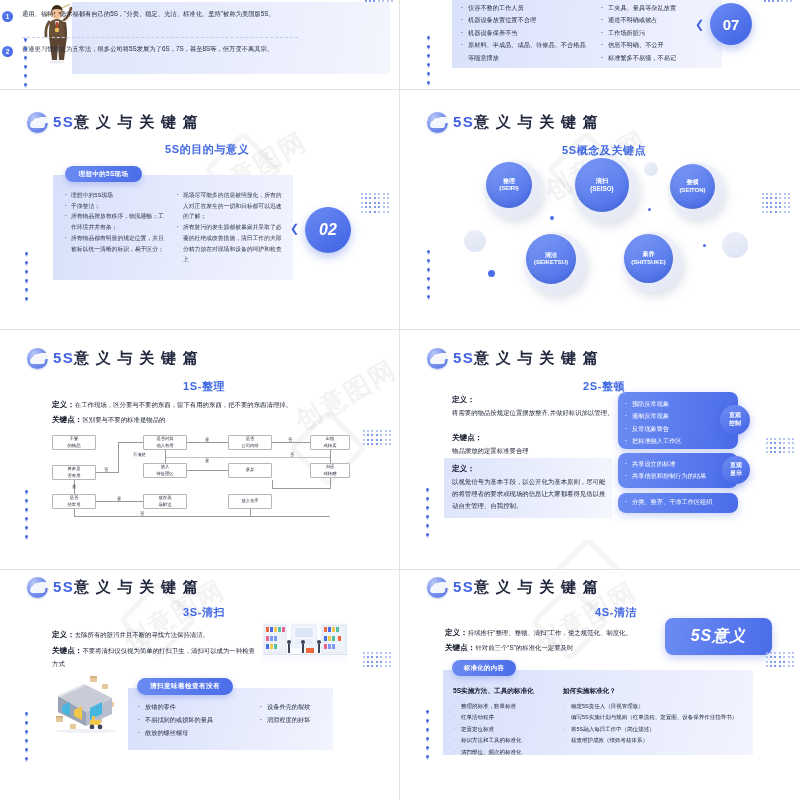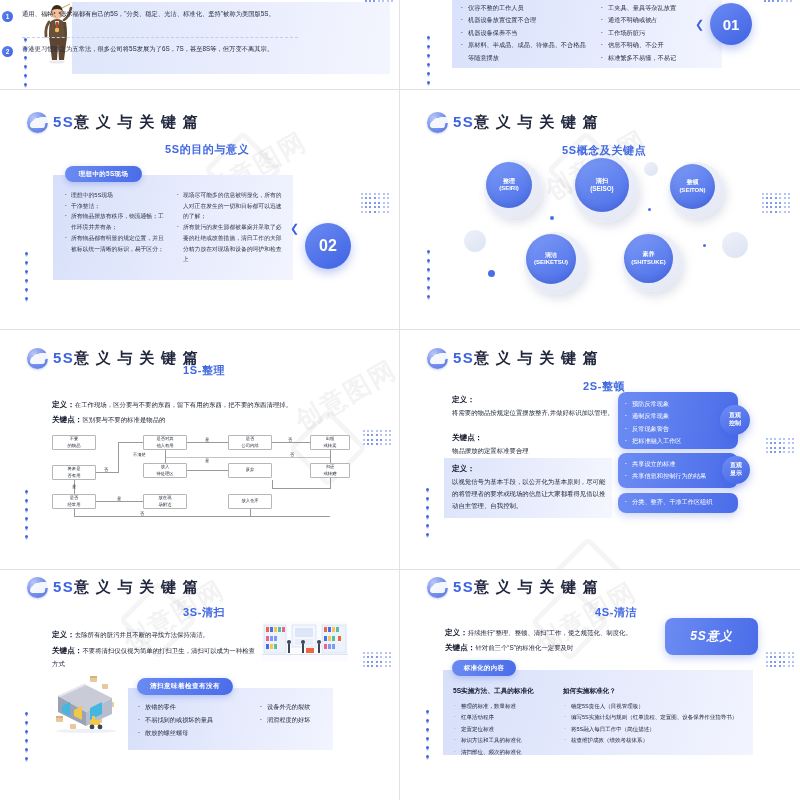--- a/index.html
+++ b/index.html
@@ -273,21 +273,21 @@
     </div>
     <div class="s2-col" style="left:200px; top:2px; width:120px;">
       <div>工夹具、量具等杂乱放置</div>
       <div>通道不明确或被占</div>
       <div>工作场所脏污</div>
       <div>信息不明确、不公开</div>
       <div>标准繁多不易懂，不易记</div>
     </div>
 
     <div class="chev" style="left:295px; top:18px;">❮</div>
-    <div class="bigcircle" style="left:310px; top:3px; width:42px; height:42px; font-size:15px;">01</div>
+    <div class="bigcircle" style="left:310px; top:3px; width:42px; height:42px; font-size:15px;">07</div>
 
     <div class="dotcol" style="left:27px; top:36px;">
       <i></i>
         <i></i>
         <i></i>
         <i></i>
         <i></i>
         <i></i>
     </div>
     <div class="dotgrid" style="right:8px; top:0px;">
@@ -322,21 +322,21 @@
       <div>干净整洁；</div>
       <div>所有物品摆放有秩序，物流通畅；工作环境井井有条；</div>
       <div>所有物品都有明显的规定位置，并且被标以统一清晰的标识，易于区分；</div>
     </div>
     <div class="bullets" style="left:175px; top:100px; width:110px; font-size:5.8px;">
       <div>现场尽可能多的信息被明显化，所有的人对正在发生的一切和目标都可以迅速的了解；</div>
       <div>所有脏污的发生源都被暴露并采取了必要的杜绝或改善措施，清日工作的大部分精力放在对现场和设备的呵护和检查上</div>
     </div>
 
     <div class="chev" style="left:290px; top:132px;">❮</div>
-    <div class="bigcircle" style="left:305px; top:133px; width:46px; height:46px; font-size:16px;">02</div>
+    <div class="bigcircle" style="left:305px; top:117px; width:46px; height:46px; font-size:16px;font-style:italic;">02</div>
 
     <div class="dotcol" style="left:25px; top:162px;">
       <i></i>
         <i></i>
         <i></i>
         <i></i>
         <i></i>
         <i></i>
     </div>
     <div class="dotgrid" style="right:10px; top:103px;">
@@ -473,21 +473,21 @@
   <div class="slide">
     <div class="wm" style="left:290px; top:48px;">创意图网</div>
     <div class="wm2" style="left:300px; top:90px;"></div>
 
     <div class="hdr" style="left:27px; top:18px;">
       <div class="logo"></div>
       <div class="hdr-title">
         <span class="en">5S</span><span class="cn">意 义 与 关 键 篇</span>
       </div>
     </div>
-    <div class="sub-title" style="left:183px; top:33px;">1S-整理</div>
+    <div class="sub-title" style="left:183px; top:49px;">1S-整理</div>
 
     <div class="defline" style="left:52px; top:68px; width:310px;">
       <b>定义：</b><span>在工作现场，区分要与不要的东西，留下有用的东西，把不要的东西清理掉。</span>
     </div>
     <div class="defline" style="left:52px; top:83px; width:310px;">
       <b>关键点：</b><span>区别要与不要的标准是物品的</span>
     </div>
 
     <div>
 
@@ -856,21 +856,21 @@
     </div>
     <div class="sub-title" style="left:195px; top:35px;">4S-清洁</div>
 
     <div class="defline" style="left:45px; top:56px; width:210px;">
       <b>定义：</b><span>持续推行“整理、整顿、清扫”工作，使之规范化、制度化。</span>
     </div>
     <div class="defline" style="left:45px; top:71px; width:210px;">
       <b>关键点：</b><span>针对前三个“S”的标准化一定要及时</span>
     </div>
 
-    <div class="bigbadge" style="left:265px; top:48px; width:93px; height:37px; font-size:12px; letter-spacing:1px;">5S意义</div>
+    <div class="bigbadge" style="left:265px; top:48px; width:107px; height:37px; font-size:16px; letter-spacing:1px;">5S意义</div>
 
     <div class="panelbox" style="left:43px; top:100px; width:310px; height:85px;"></div>
     <div class="pillbadge" style="left:52px; top:90px; width:64px; height:16px;">标准化的内容</div>
 
     <div style="position:absolute; left:53px; top:114px; width:112px; font-size:5.5px; color:#232a3d; line-height:2.1;">
       <div class="colhead">5S实施方法、工具的标准化</div>
       <div style="position:relative;padding-left:8px;"><span style="position:absolute;left:1px;top:-1px;color:#5a6480;">·</span><span>整理的标准，数量标准</span></div>
       <div style="position:relative;padding-left:8px;"><span style="position:absolute;left:1px;top:-1px;color:#5a6480;">·</span><span>红单活动程序</span></div>
       <div style="position:relative;padding-left:8px;"><span style="position:absolute;left:1px;top:-1px;color:#5a6480;">·</span><span>定置定位标准</span></div>
       <div style="position:relative;padding-left:8px;"><span style="position:absolute;left:1px;top:-1px;color:#5a6480;">·</span><span>标识方法和工具的标准化</span></div>

